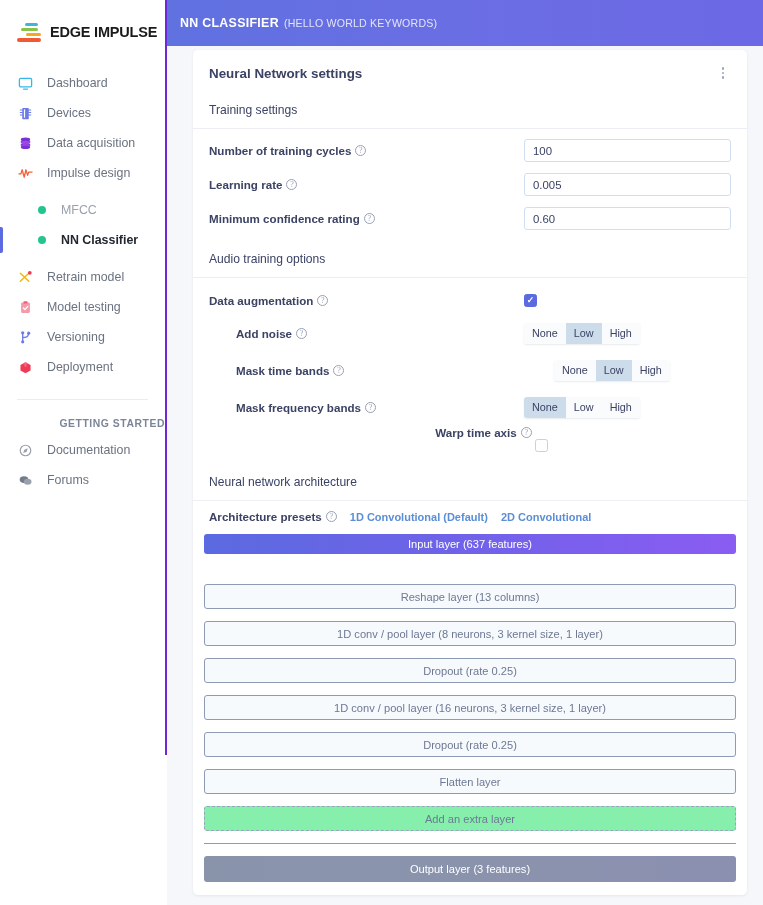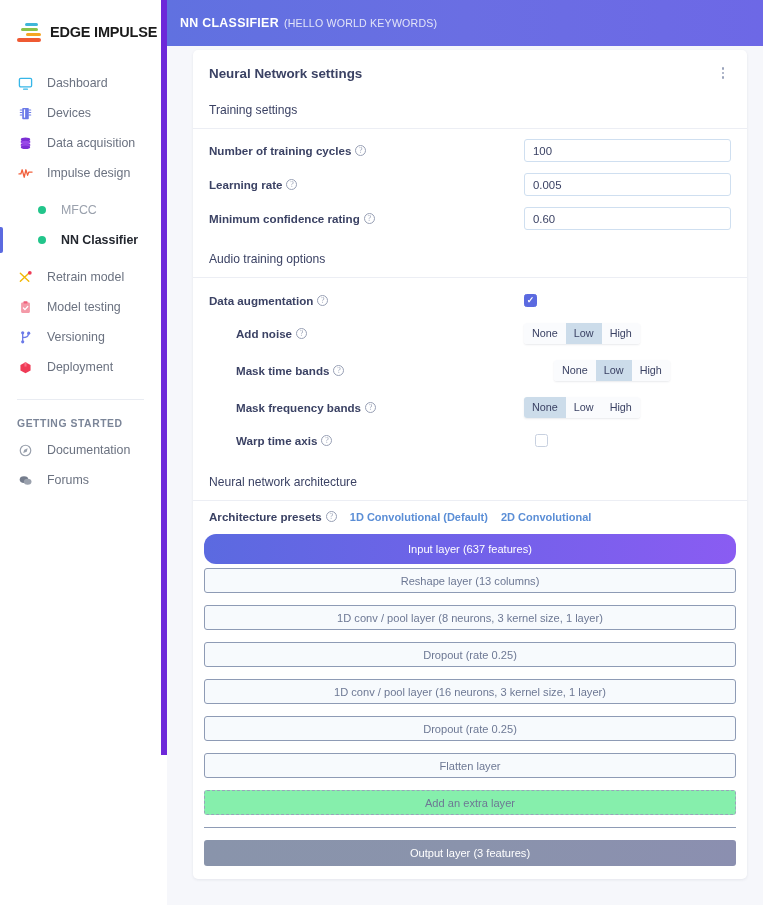--- a/index.html
+++ b/index.html
@@ -8,23 +8,24 @@
     font-family: "Liberation Sans", sans-serif;
     background: #ffffff;
     overflow: hidden;
   }
   .app { display: flex; width: 763px; height: 905px; }
 
   
   .sidebar {
     width: 167px; height: 755px;
     background: #ffffff;
-    border-right: 6px solid #6d28d9;
+    border-right: 2px solid #6d28d9;
     flex: 0 0 167px;
     position: relative;
+    text-align: right;
   }
   .logo-row {
     display: flex; align-items: center;
     padding: 18px 0 0 17px;
     height: 46px;
   }
   .logo-mark {
     width: 26px; height: 19px;
     display: flex; flex-direction: column; justify-content: space-between;
     margin-right: 7px;
@@ -166,21 +167,21 @@
   }
   .preset-link { font-size: 11px; font-weight: bold; color: #5b8ed6; cursor: pointer; }
 
   .layers { padding: 0 11px 13px 11px; }
   .layer {
     height: 25px; display: flex; align-items: center; justify-content: center;
     font-size: 11.1px; border-radius: 3px; margin-bottom: 12px;
   }
   .layer-input {
     background: linear-gradient(90deg, #5b6ae0 0%, #7361ea 55%, #8a5cf2 100%);
-    color: #fff; height: 30px; margin-bottom: 4px; border-radius: 12px;
+    color: #fff; height: 20px; margin-bottom: 30px;
   }
   .layer-box {
     background: #f7fafd; border: 1px solid #8e9bb5; color: #6d7894;
   }
   .layer-add {
     background: #86efac; border: 1px dashed #9aa3bb; color: #6d7894;
   }
   .layer-sep { height: 1px; background: #8e9bb5; margin: 0 0 12px 0; }
   .layer-output {
     background: linear-gradient(90deg, #8994ab 0%, #8a93ac 50%, #8b8fb0 100%);
@@ -434,21 +435,21 @@
           </span>
           <span class="field-col" style="width:207px;">
             <span class="seg">
               <span class="sel">None</span>
               <span>Low</span>
               <span>High</span>
             </span>
           </span>
         </div>
 
-        <div class="row" style="padding-bottom:8px;">
+        <div class="row" style="padding-bottom:8px;flex-direction:column;">
           <span class="row-label indent">
             <span>Warp time axis</span>
             <span class="q">?</span>
           </span>
           <span class="field-col" style="width:207px;">
             <span class="chk" style="margin-left:11px;"></span>
           </span>
         </div>
 
         <div class="sec-head" style="padding-top:12px;">Neural network architecture</div>

